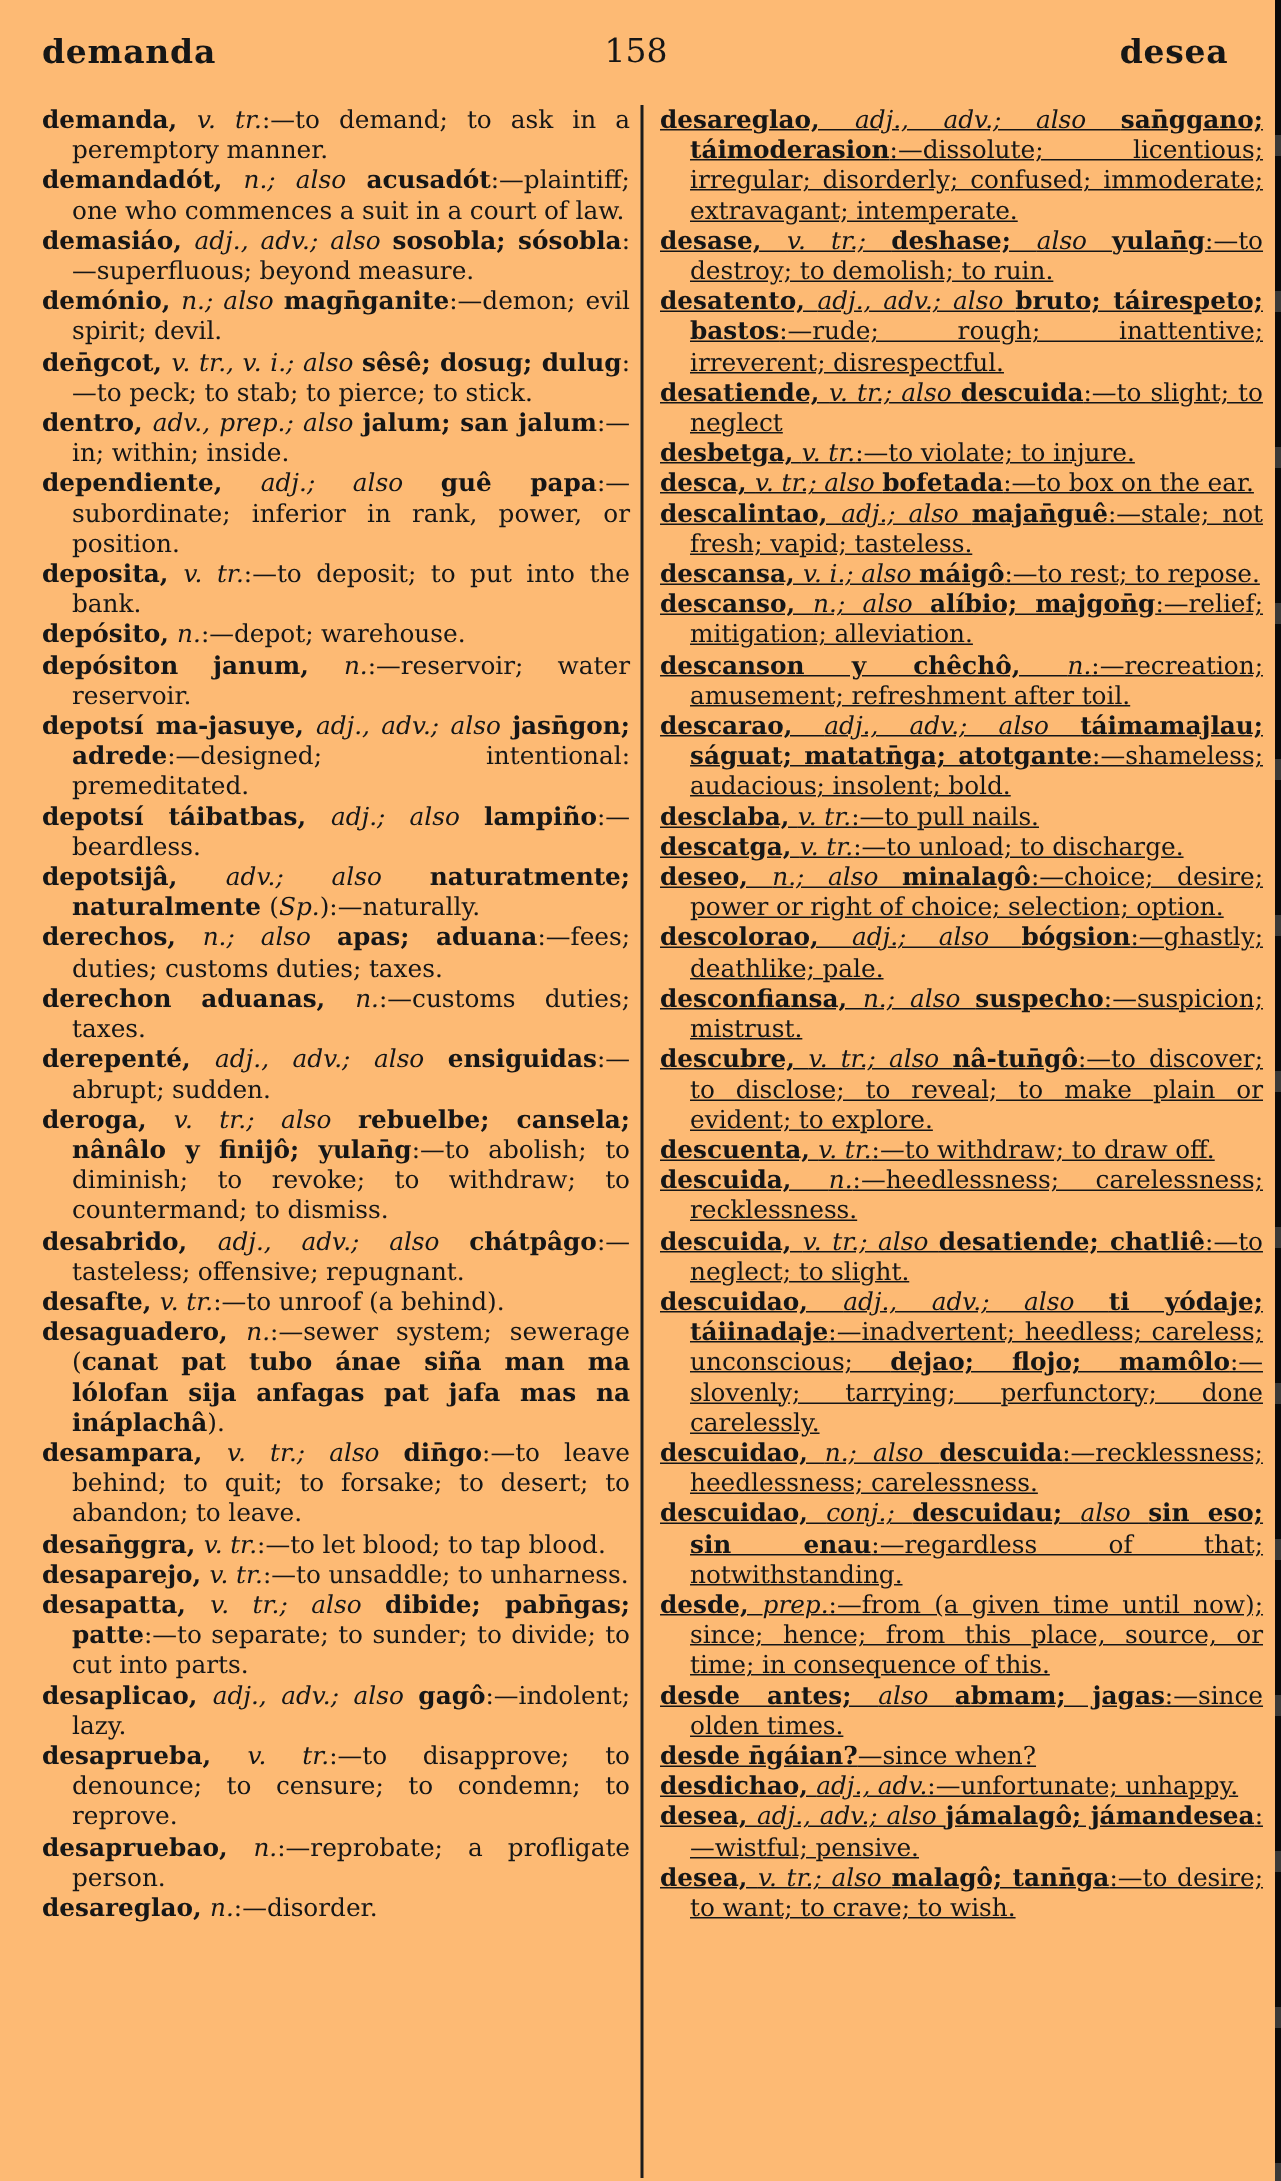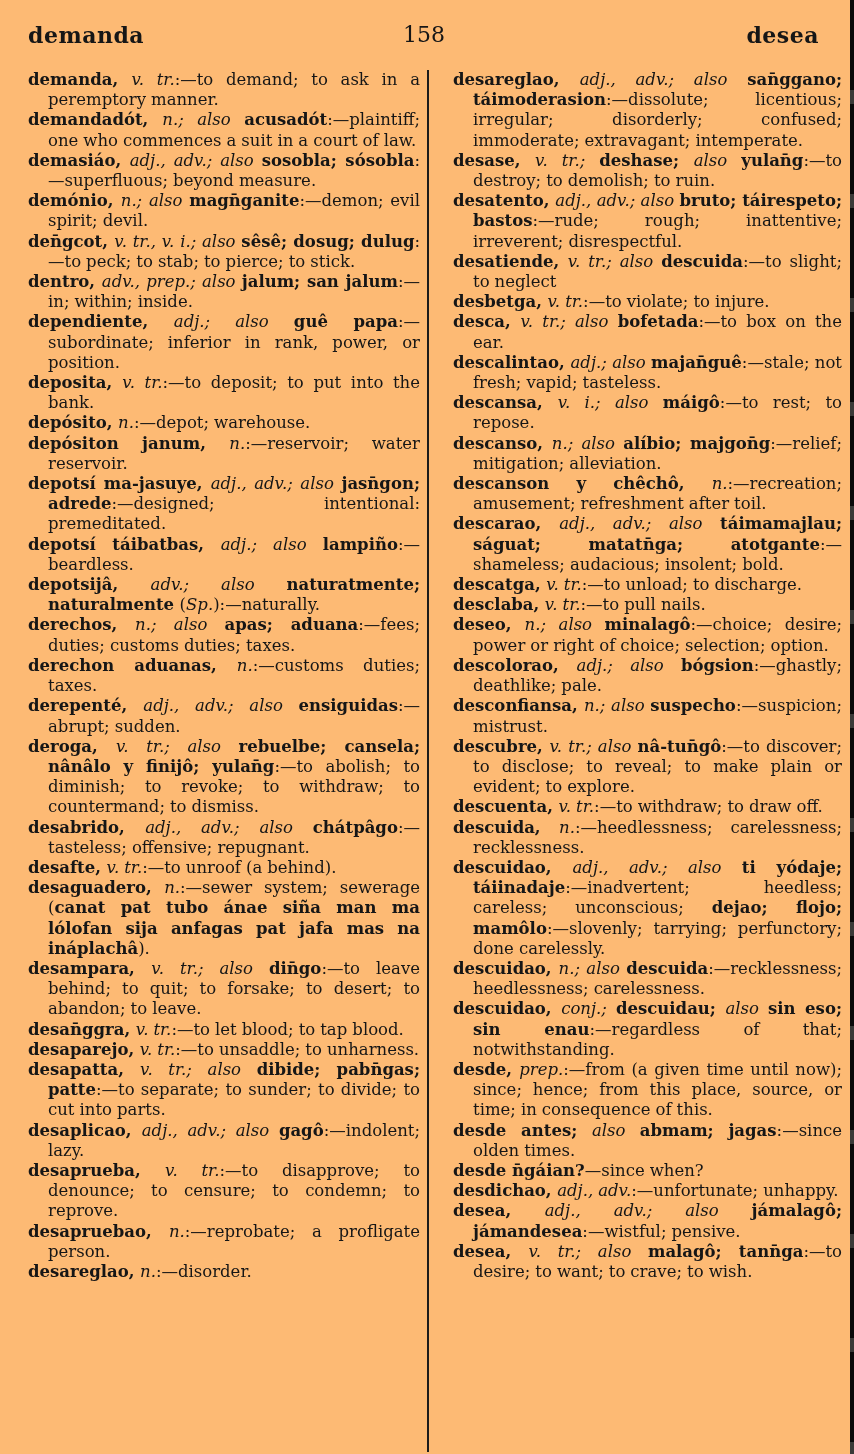--- a/index.html
+++ b/index.html
@@ -21,21 +21,21 @@
   .pagenum{
     position:absolute;left:50%;transform:translateX(-50%);top:0;
     font-size:22px;
   }
   .body{
     position:absolute;top:70px;left:28px;right:12px;bottom:2px;
     display:flex;align-items:stretch;
   }
   .col{font-size:16.5px;line-height:20.2px;}
   .col.left{width:392px;}
-  .col.right{flex:1;padding-left:24px;}
+  .col.right{flex:1;padding-left:11px;text-decoration:underline;}
   .divider{width:2px;background:#1c1c1c;margin-left:7px;}
   .entry{
     margin:0;text-align:justify;
     padding-left:20px;text-indent:-20px;
     word-spacing:-0.2px;
   }
   .run-bold{font-weight:bold;}
   .run-italic{font-style:italic;}
   .scan-edge{
     position:absolute;top:0;right:0;width:4px;height:1454px;
@@ -89,28 +89,29 @@
         <p class="entry"><span class="run-bold">desase, </span><span class="run-italic">v. tr.; </span><span class="run-bold">deshase; </span><span class="run-italic">also </span><span class="run-bold">yulan̄g</span><span class="run-plain">:—to destroy; to demolish; to ruin.</span></p>
         <p class="entry"><span class="run-bold">desatento, </span><span class="run-italic">adj., adv.; also </span><span class="run-bold">bruto; táirespeto; bastos</span><span class="run-plain">:—rude; rough; inattentive; irreverent; disrespectful.</span></p>
         <p class="entry"><span class="run-bold">desatiende, </span><span class="run-italic">v. tr.; also </span><span class="run-bold">descuida</span><span class="run-plain">:—to slight; to neglect</span></p>
         <p class="entry"><span class="run-bold">desbetga, </span><span class="run-italic">v. tr.</span><span class="run-plain">:—to violate; to injure.</span></p>
         <p class="entry"><span class="run-bold">desca, </span><span class="run-italic">v. tr.; also </span><span class="run-bold">bofetada</span><span class="run-plain">:—to box on the ear.</span></p>
         <p class="entry"><span class="run-bold">descalintao, </span><span class="run-italic">adj.; also </span><span class="run-bold">majan̄guê</span><span class="run-plain">:—stale; not fresh; vapid; tasteless.</span></p>
         <p class="entry"><span class="run-bold">descansa, </span><span class="run-italic">v. i.; also </span><span class="run-bold">máigô</span><span class="run-plain">:—to rest; to repose.</span></p>
         <p class="entry"><span class="run-bold">descanso, </span><span class="run-italic">n.; also </span><span class="run-bold">alíbio; majgon̄g</span><span class="run-plain">:—relief; mitigation; alleviation.</span></p>
         <p class="entry"><span class="run-bold">descanson y chêchô, </span><span class="run-italic">n.</span><span class="run-plain">:—recreation; amusement; refreshment after toil.</span></p>
         <p class="entry"><span class="run-bold">descarao, </span><span class="run-italic">adj., adv.; also </span><span class="run-bold">táimamajlau; ságuat; matatn̄ga; atotgante</span><span class="run-plain">:—shameless; audacious; insolent; bold.</span></p>
+        <p class="entry"><span class="run-bold">desclaba, </span><span class="run-italic">v. tr.</span><span class="run-plain">:—to pull nails.</span></p>
         <p class="entry"><span class="run-bold">descatga, </span><span class="run-italic">v. tr.</span><span class="run-plain">:—to unload; to discharge.</span></p>
-        <p class="entry"><span class="run-bold">desclaba, </span><span class="run-italic">v. tr.</span><span class="run-plain">:—to pull nails.</span></p>
         <p class="entry"><span class="run-bold">deseo, </span><span class="run-italic">n.; also </span><span class="run-bold">minalagô</span><span class="run-plain">:—choice; desire; power or right of choice; selection; option.</span></p>
         <p class="entry"><span class="run-bold">descolorao, </span><span class="run-italic">adj.; also </span><span class="run-bold">bógsion</span><span class="run-plain">:—ghastly; deathlike; pale.</span></p>
         <p class="entry"><span class="run-bold">desconfiansa, </span><span class="run-italic">n.; also </span><span class="run-bold">suspecho</span><span class="run-plain">:—suspicion; mistrust.</span></p>
         <p class="entry"><span class="run-bold">descubre, </span><span class="run-italic">v. tr.; also </span><span class="run-bold">nâ-tun̄gô</span><span class="run-plain">:—to discover; to disclose; to reveal; to make plain or evident; to explore.</span></p>
         <p class="entry"><span class="run-bold">descuenta, </span><span class="run-italic">v. tr.</span><span class="run-plain">:—to withdraw; to draw off.</span></p>
         <p class="entry"><span class="run-bold">descuida, </span><span class="run-italic">n.</span><span class="run-plain">:—heedlessness; carelessness; recklessness.</span></p>
+        <p class="entry"><span class="run-bold">descuida, </span><span class="run-italic">v. tr.; also </span><span class="run-bold">desatiende; chatliê</span><span class="run-plain">:—to neglect; to slight.</span></p>
         <p class="entry"><span class="run-bold">descuidao, </span><span class="run-italic">adj., adv.; also </span><span class="run-bold">ti yódaje; táiinadaje</span><span class="run-plain">:—inadvertent; heedless; careless; unconscious; </span><span class="run-bold">dejao; flojo; mamôlo</span><span class="run-plain">:—slovenly; tarrying; perfunctory; done carelessly.</span></p>
         <p class="entry"><span class="run-bold">descuidao, </span><span class="run-italic">n.; also </span><span class="run-bold">descuida</span><span class="run-plain">:—recklessness; heedlessness; carelessness.</span></p>
         <p class="entry"><span class="run-bold">descuidao, </span><span class="run-italic">conj.; </span><span class="run-bold">descuidau; </span><span class="run-italic">also </span><span class="run-bold">sin eso; sin enau</span><span class="run-plain">:—regardless of that; notwithstanding.</span></p>
         <p class="entry"><span class="run-bold">desde, </span><span class="run-italic">prep.</span><span class="run-plain">:—from (a given time until now); since; hence; from this place, source, or time; in consequence of this.</span></p>
         <p class="entry"><span class="run-bold">desde antes; </span><span class="run-italic">also </span><span class="run-bold">abmam; jagas</span><span class="run-plain">:—since olden times.</span></p>
         <p class="entry"><span class="run-bold">desde n̄gáian?</span><span class="run-plain">—since when?</span></p>
         <p class="entry"><span class="run-bold">desdichao, </span><span class="run-italic">adj., adv.</span><span class="run-plain">:—unfortunate; unhappy.</span></p>
         <p class="entry"><span class="run-bold">desea, </span><span class="run-italic">adj., adv.; also </span><span class="run-bold">jámalagô; jámandesea</span><span class="run-plain">:—wistful; pensive.</span></p>
         <p class="entry"><span class="run-bold">desea, </span><span class="run-italic">v. tr.; also </span><span class="run-bold">malagô; tann̄ga</span><span class="run-plain">:—to desire; to want; to crave; to wish.</span></p>
       </div>

